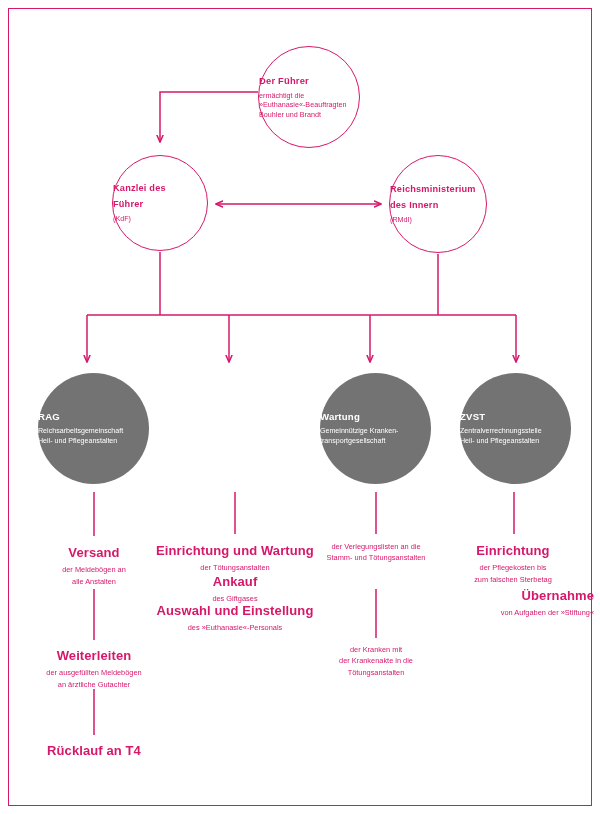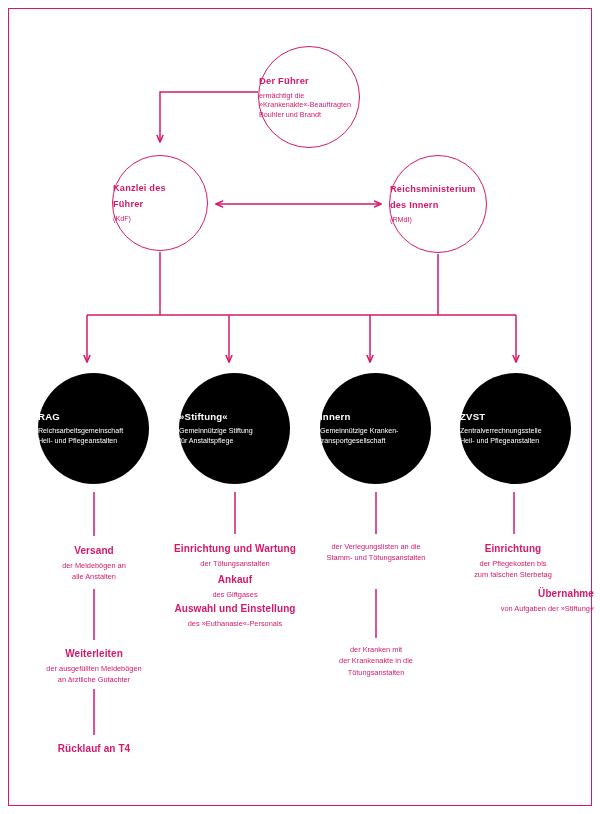--- a/index.html
+++ b/index.html
@@ -46,21 +46,21 @@
     justify-content: center;
     text-align: center;
     line-height: 1.32;
   }
   .node.outline {
     border: 1.5px solid #d6186a;
     background: #ffffff;
     color: #d6186a;
   }
   .node.filled {
-    background: #000000;
+    background: #737373;
     color: #ffffff;
     border: none;
   }
   .node .n-title {
     font-weight: bold;
     letter-spacing: .2px;
     margin-bottom: 3px;
   }
   .node .n-sub {
     font-weight: normal;
@@ -93,21 +93,21 @@
   
   .task {
     position: absolute;
     text-align: center;
     color: #d6186a;
     font-size: 7.4px;
     line-height: 1.55;
   }
   .task .t-title {
     font-weight: bold;
-    font-size: 10px;
+    font-size: 13px;
     display: block;
     margin-bottom: 1px;
     letter-spacing: .1px;
   }
   .task .t-body { display: block; }
 
   #task-rag-1   { left: 8px;   top: 543px; width: 172px; }
   #task-rag-2   { left: 8px;   top: 646px; width: 172px; }
   #task-rag-3   { left: 8px;   top: 741px; width: 172px; }
   #task-st-1    { left: 150px; top: 541px; width: 170px; }
@@ -193,21 +193,21 @@
 
       <g>
         <line x1="514" y1="492" x2="514" y2="534"></line>
       </g>
     </g>
   </svg>
 
   <div class="node outline" id="node-fuehrer">
     <span class="n-title">Der Führer</span>
     <span class="n-sub">ermächtigt die</span>
-    <span class="n-sub">»Krankenakte«-Beauftragten</span>
+    <span class="n-sub">»Euthanasie«-Beauftragten</span>
     <span class="n-sub">Bouhler und Brandt</span>
   </div>
 
   <div class="node outline" id="node-kdf">
     <span class="n-title">Kanzlei des</span>
     <span class="n-title">Führer</span>
     <span class="n-sub">(KdF)</span>
   </div>
 
   <div class="node outline" id="node-rmdi">
@@ -215,28 +215,23 @@
     <span class="n-title">des Innern</span>
     <span class="n-sub">(RMdI)</span>
   </div>
 
   <div class="node filled" id="node-rag">
     <span class="n-title">RAG</span>
     <span class="n-sub">Reichsarbeitsgemeinschaft</span>
     <span class="n-sub">Heil- und Pflegeanstalten</span>
   </div>
 
-  <div class="node filled" id="node-stift">
-    <span class="n-title">»Stiftung«</span>
-    <span class="n-sub">Gemeinnützige Stiftung</span>
-    <span class="n-sub">für Anstaltspflege</span>
-  </div>
 
   <div class="node filled" id="node-gekrat">
-    <span class="n-title">Innern</span>
+    <span class="n-title">Wartung</span>
     <span class="n-sub">Gemeinnützige Kranken-</span>
     <span class="n-sub">transportgesellschaft</span>
   </div>
 
   <div class="node filled" id="node-zvst">
     <span class="n-title">ZVST</span>
     <span class="n-sub">Zentralverrechnungsstelle</span>
     <span class="n-sub">Heil- und Pflegeanstalten</span>
   </div>
 

